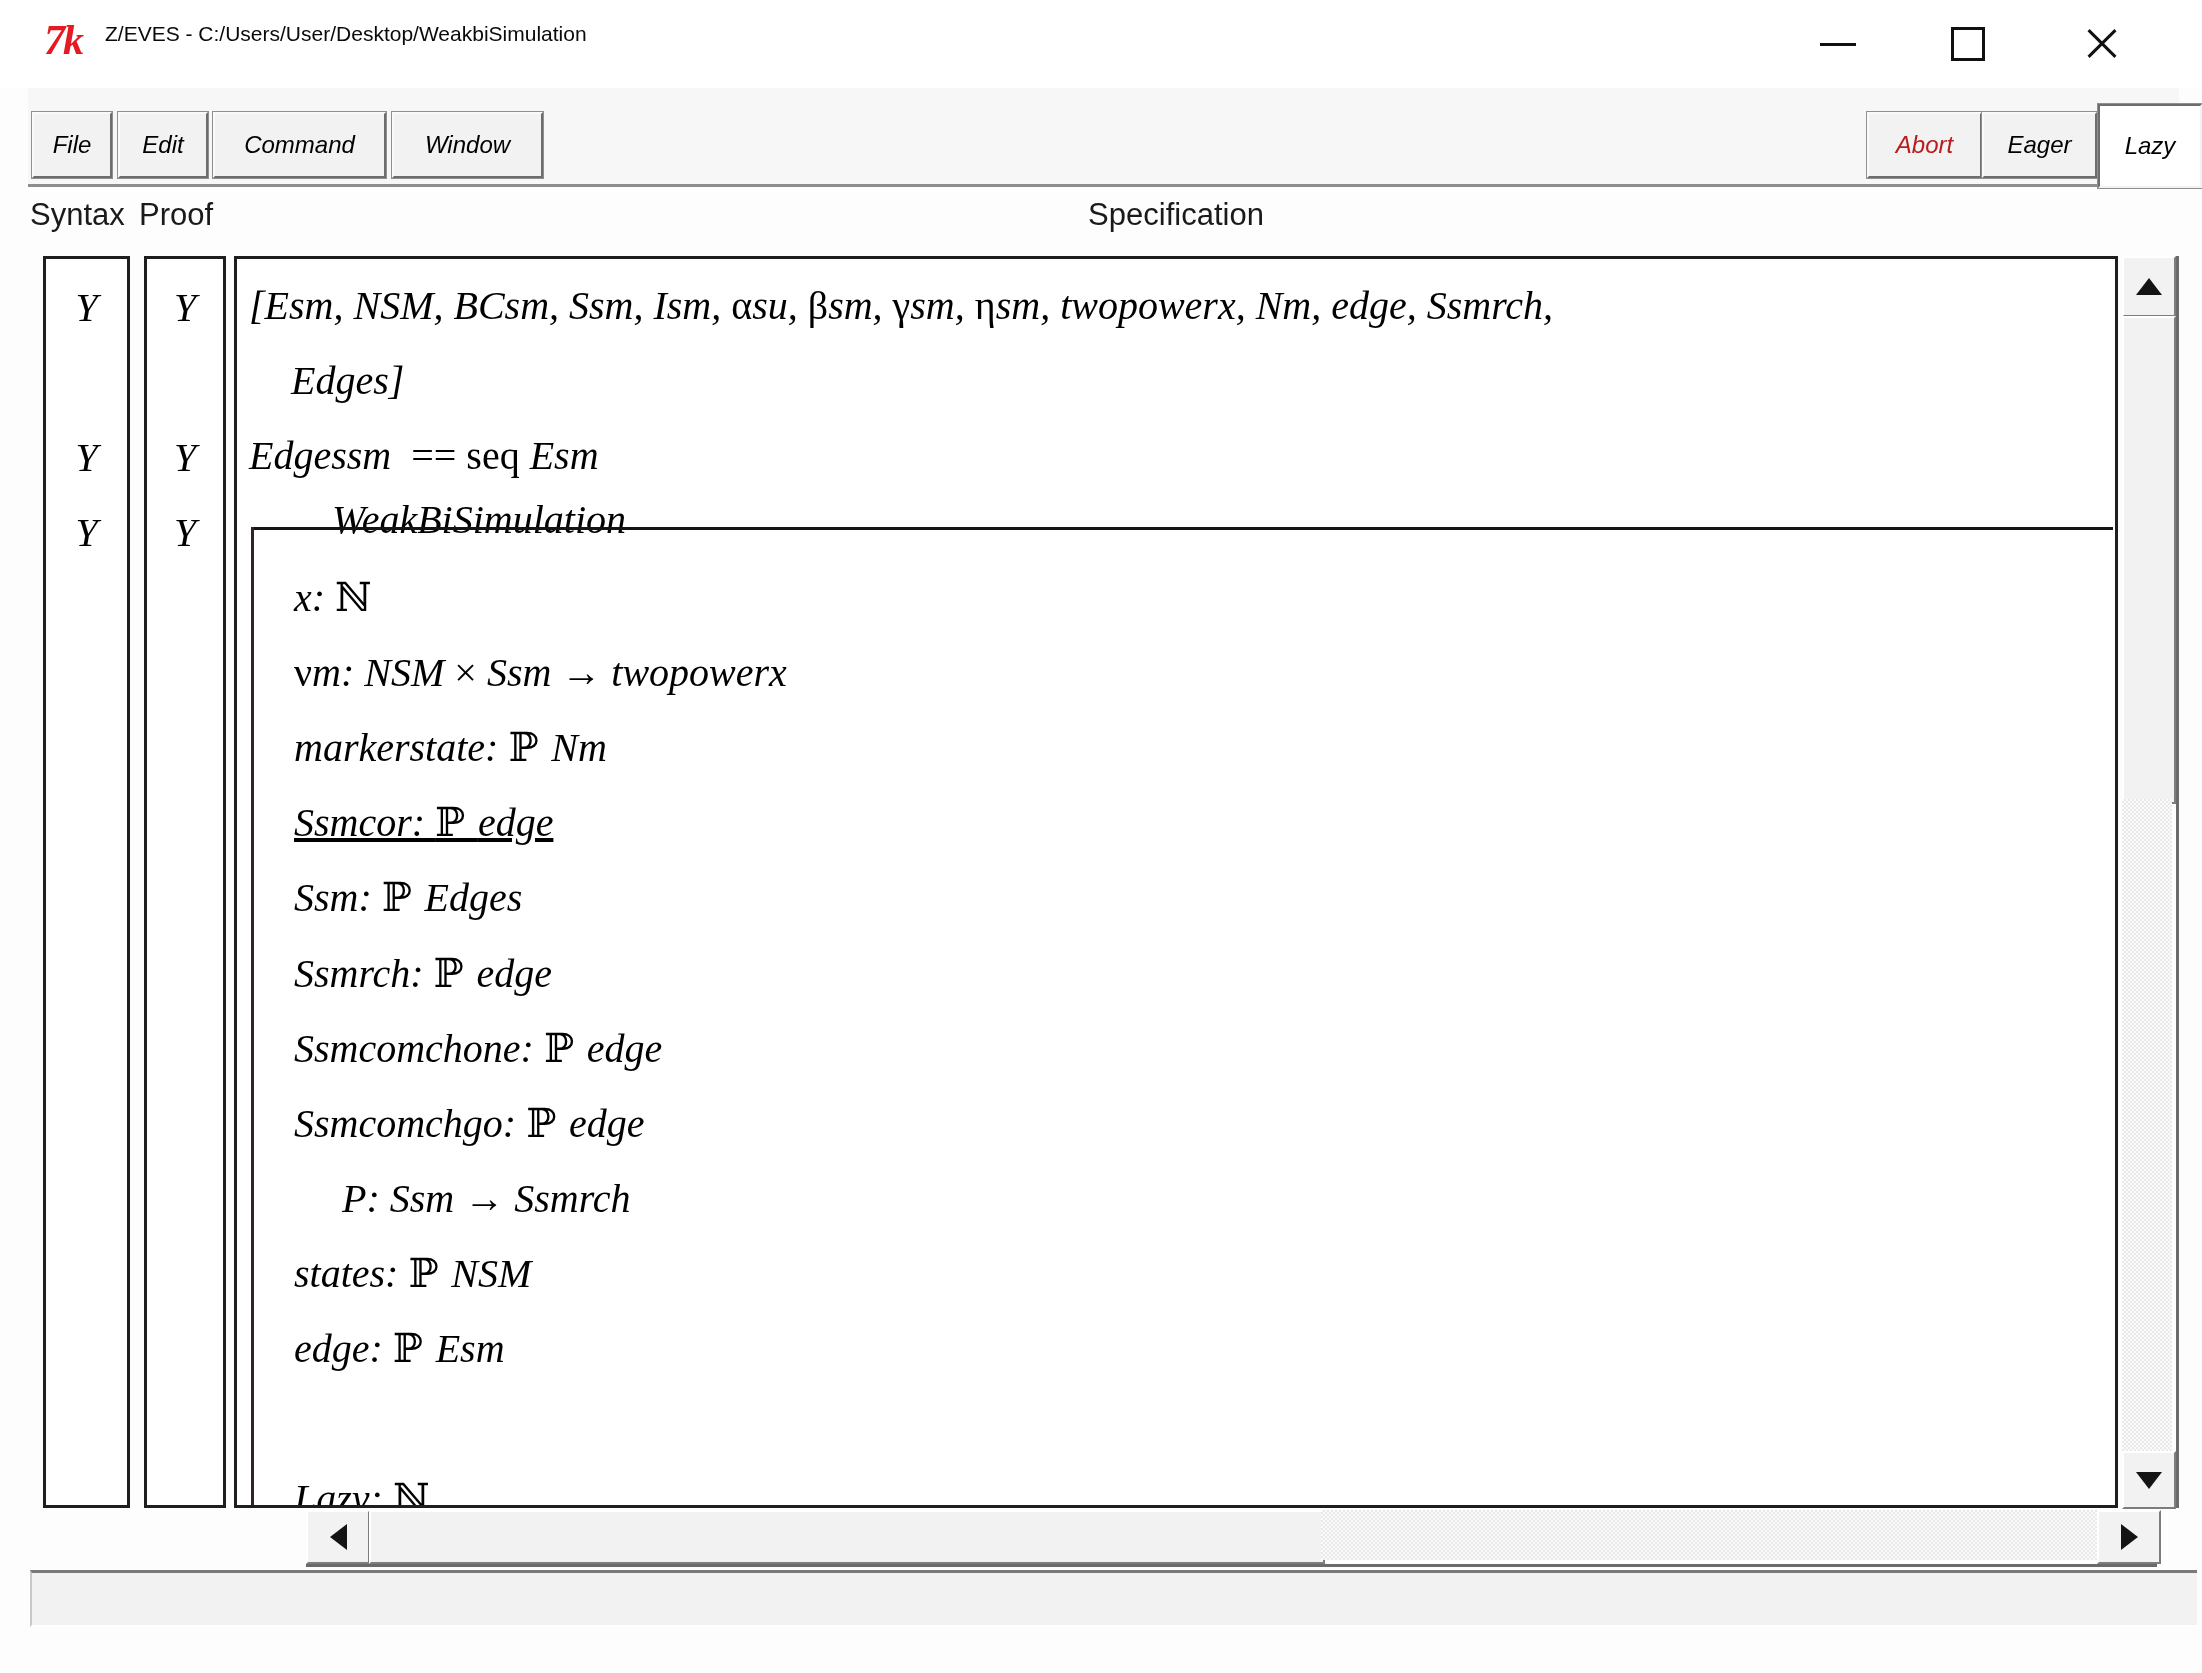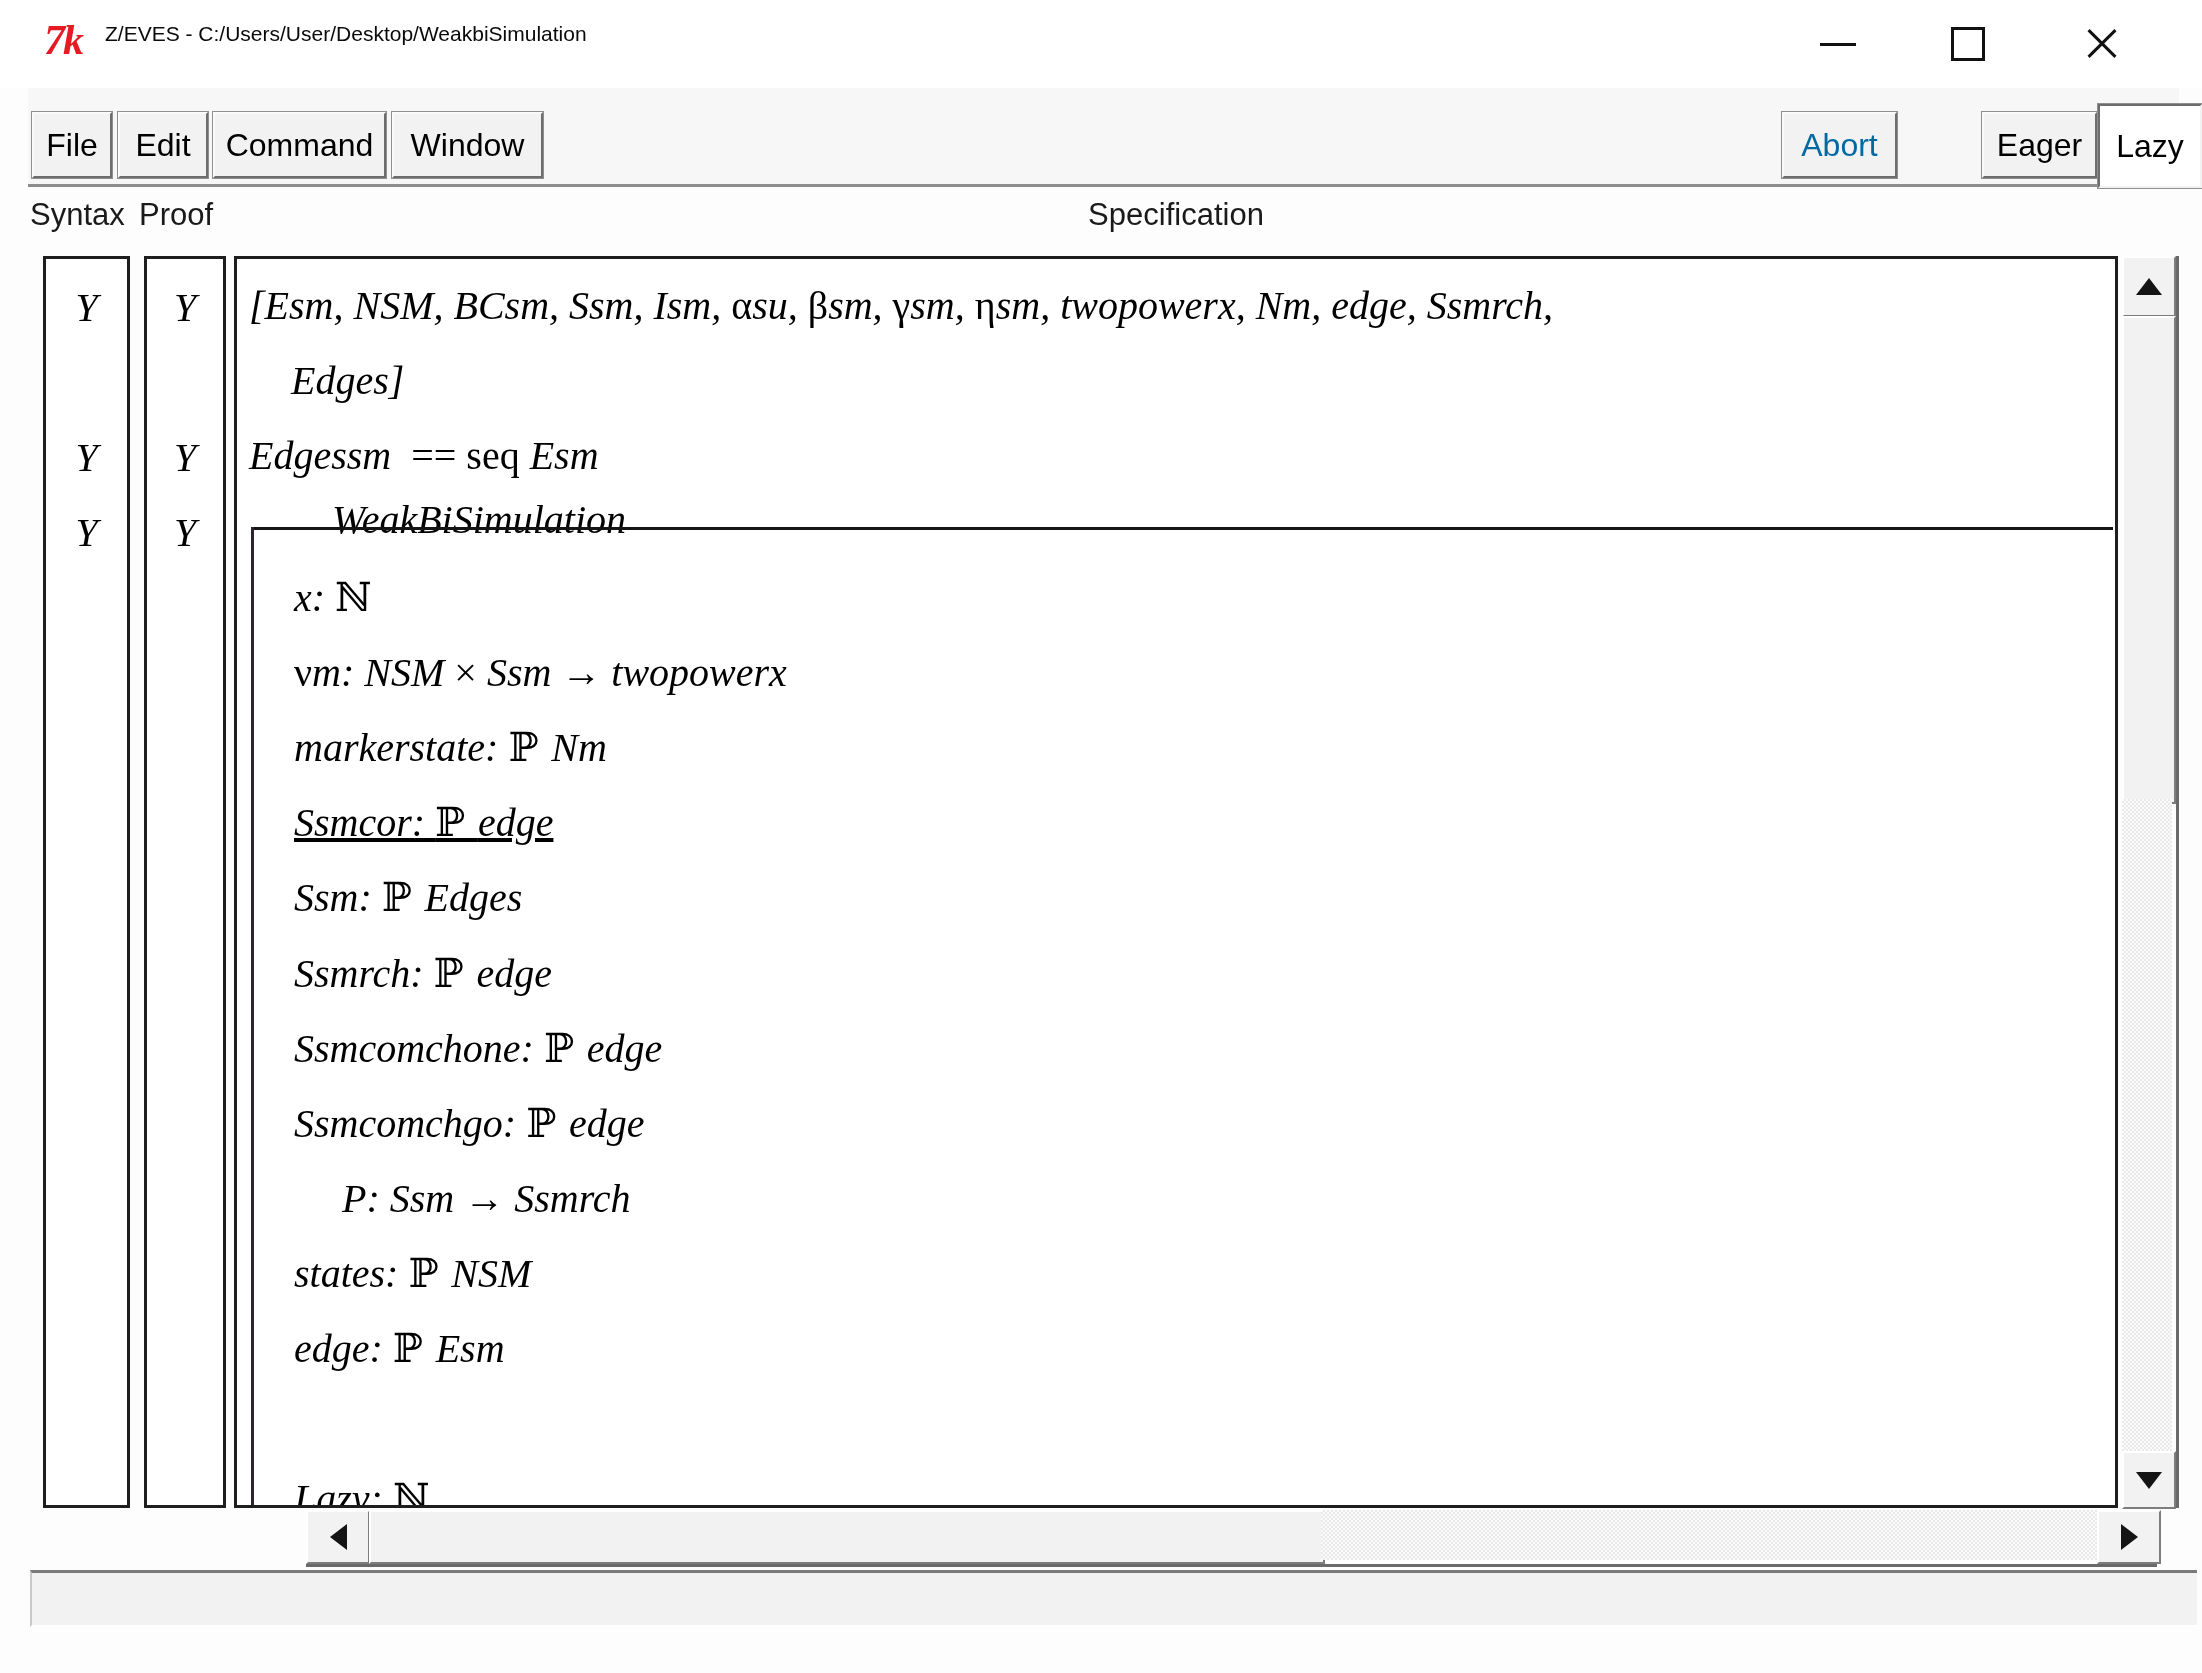--- a/index.html
+++ b/index.html
@@ -17,27 +17,27 @@
   .ctl-close { left:2062px; }
   .min-glyph { width:36px; height:3px; background:#111; }
   .max-glyph { width:28px; height:28px; border:3px solid #111; background:transparent; }
   .close-glyph { position:relative; width:36px; height:36px; }
   .close-glyph i { position:absolute; left:-1px; top:16px; width:38px; height:3px; background:#111; }
   .close-glyph i:nth-child(1){ transform:rotate(45deg); }
   .close-glyph i:nth-child(2){ transform:rotate(-45deg); }
   
   .menubar { position:absolute; left:28px; top:88px; width:2151px; height:96px; border-bottom:3px solid #8d8d8d; background:#f7f7f7; }
   .tkbtn { position:absolute; top:24px; height:62px; display:flex; align-items:center; justify-content:center;
-           background:#f2f2f2; font-size:32px; color:#000;
-           border:2px solid; border-color:#fafafa #6d6d6d #6d6d6d #fafafa; outline:1px solid #8f8f8f; cursor:default; }
+           background:#f2f2f2; font-size:24px; color:#000;
+           border:2px solid; border-color:#fafafa #6d6d6d #6d6d6d #fafafa; outline:1px solid #8f8f8f; cursor:default;font-style:italic; }
   .btn-file    { left:4px;    width:76px; }
   .btn-edit    { left:90px;   width:86px; }
   .btn-command { left:185px;  width:169px; }
   .btn-window  { left:364px;  width:147px; }
-  .btn-abort   { left:1754px; width:111px; color:#0369a1; }
+  .btn-abort   { left:1839px; width:111px; color:#b91c1c; }
   .btn-eager   { left:1954px; width:111px; }
   .btn-lazy    { left:2070px; width:100px; top:16px; height:80px; background:#ffffff;
                  border-color:#6d6d6d #f2f2f2 #f2f2f2 #6d6d6d; }
   
   .colhdr { position:absolute; top:197px; font-size:31px; color:#1a1a1a; }
   .hdr-syntax { left:30px; }
   .hdr-proof  { left:139px; }
   .hdr-spec   { left:234px; width:1884px; text-align:center; }
   
   .panel { position:absolute; top:256px; height:1246px; background:#ffffff; border:3px solid #1e1e1e; overflow:hidden; }

